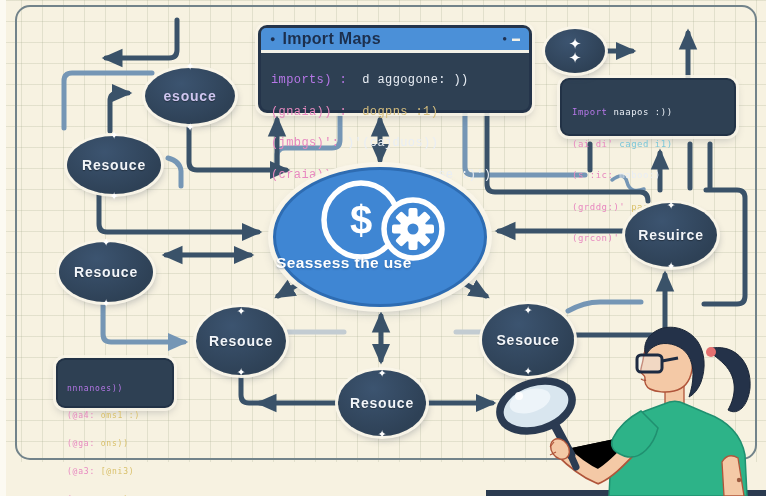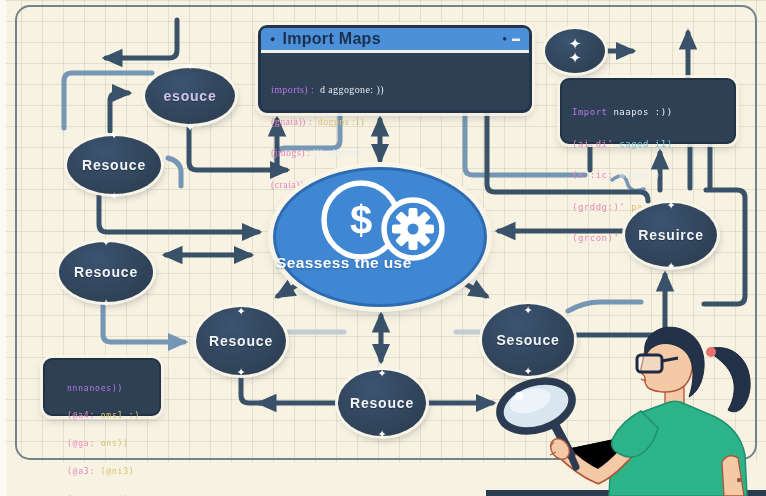--- a/index.html
+++ b/index.html
@@ -17,28 +17,28 @@
   .codewin{position:absolute;left:258px;top:25px;width:274px;height:88px;background:#2e4053;
     border:3px solid #24344a;border-radius:9px;box-sizing:border-box;
     box-shadow:0 0 0 3px rgba(250,246,233,.85),0 4px 8px rgba(50,60,80,.25);}
   .titlebar{height:22px;background:#4b90d8;border-radius:5px 5px 0 0;display:flex;align-items:center;
     gap:7px;padding:0 9px;border-bottom:3px solid #f2f1e8;}
   .win-dot{color:#1e3050;font-size:9px;line-height:1;}
   .win-title{color:#1c2f4d;font-weight:bold;font-size:16px;letter-spacing:.3px;flex:1;}
   .win-ctrls{display:flex;align-items:center;gap:5px;}
   .win-ctrl-dot{color:#1e3050;font-size:8px;line-height:1;}
   .win-ctrl-dash{color:#f2f1e8;font-size:8px;line-height:1;}
-  .codebody{padding:11px 10px;font-family:Liberation Serif, serif;font-size:10px;
+  .codebody{padding:1px 10px;font-family:Liberation Mono, monospace;font-size:12px;
     line-height:10.5px;letter-spacing:.4px;white-space:pre;}
   .block{position:absolute;background:#2e4053;border:2px solid #223246;border-radius:9px;
     box-sizing:border-box;font-family:"DejaVu Sans Mono",monospace;white-space:pre;
     box-shadow:0 0 0 3px rgba(250,246,233,.85),0 4px 8px rgba(50,60,80,.25);}
-  #right-block{left:560px;top:78px;width:176px;height:66px;padding:6px 10px;font-size:9px;
+  #right-block{left:560px;top:78px;width:176px;height:58px;padding:6px 10px;font-size:9px;
     line-height:10.5px;letter-spacing:.5px;}
-  #bottom-block{left:43px;top:358px;width:118px;height:58px;padding:5px 22px;font-size:8px;
+  #bottom-block{left:56px;top:358px;width:118px;height:50px;padding:5px 9px;font-size:8px;
     line-height:9.3px;letter-spacing:.8px;}
   .t-purple{color:#b777e8}.t-pink{color:#e888c0}.t-white{color:#e9eef5}
   .t-tan{color:#d8bf7e}.t-teal{color:#7cc7d8}.t-yellow{color:#d9c06a}
 
   
   .node{position:absolute;border-radius:50%;display:flex;flex-direction:column;align-items:center;
     justify-content:center;background:radial-gradient(ellipse at 40% 28%,#3c5470 0%,#2e4156 72%);
     box-shadow:0 0 0 3px rgba(250,246,233,.95),2px 4px 7px rgba(60,70,90,.3);}
   .node .spark{color:#ffffff;font-size:11px;line-height:10px;}
   .node .nlabel{color:#f2f5f9;font-weight:bold;font-size:14px;letter-spacing:.8px;line-height:15px;

